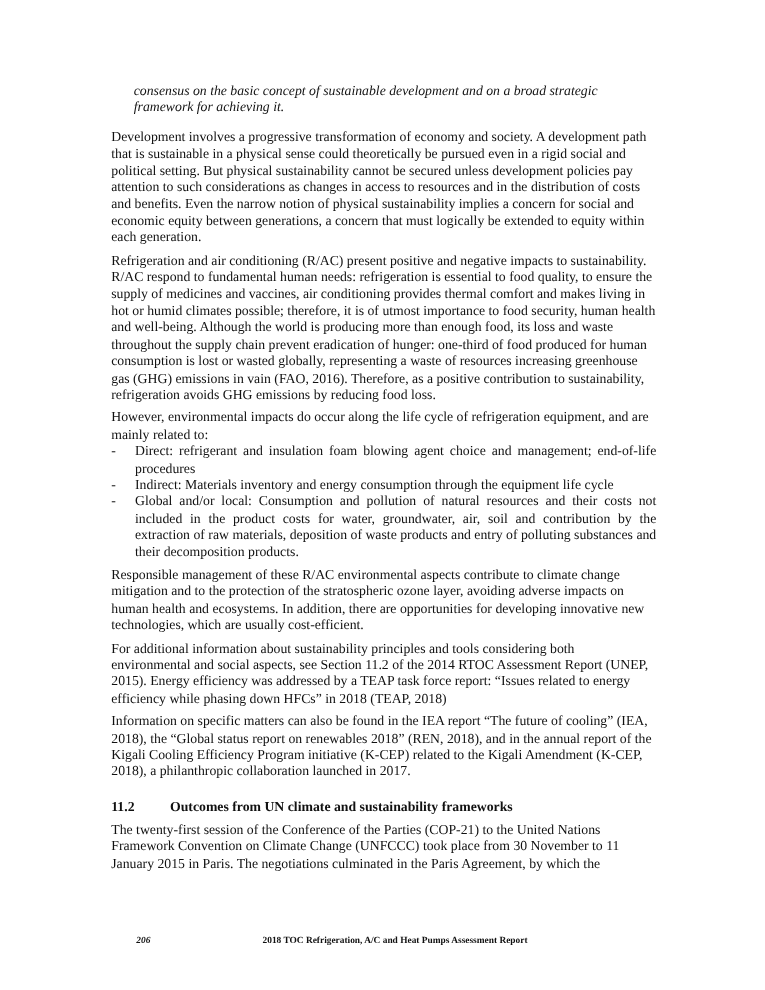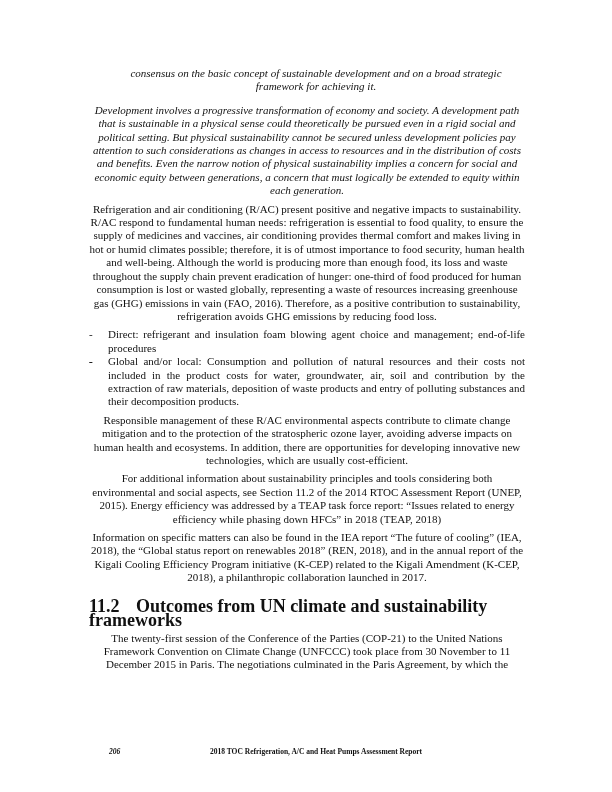--- a/index.html
+++ b/index.html
@@ -1,46 +1,47 @@
 <!DOCTYPE html>
 <html><head>
   <meta charset="utf-8">
   <style>
     html, body { margin: 0; padding: 0; background: #ffffff; }
     body { width: 612px; height: 792px; position: relative; overflow: hidden;
       font-family: "Liberation Serif", serif; color: #111; }
     .page { position: absolute; left: 89px; top: 67px; width: 436px; }
-    p { margin: 0; font-size: 11px; line-height: 13.4px; text-align: center; }
+    p { margin: 0; font-size: 11px; line-height: 13.4px; }
     .quote1 { margin-left: 18px; font-style: italic; margin-bottom: 10px; }
-    .quote2 { font-style: italic; margin-bottom: 5px; }
+    .quote2 { margin-bottom: 5px; }
     .para { margin-bottom: 5px; }
     ul.dash { list-style: none; margin: 0 0 5px 0; padding: 0; }
     ul.dash li { position: relative; padding-left: 19px; font-size: 11px; line-height: 13.4px; text-align: justify; }
     ul.dash li .dash-mark { position: absolute; left: 0; top: 0; }
-    h2 { font-size: 18px; font-weight: bold; margin: 14px 0 5px 0; line-height: 14px; }
+    h2 { font-size: 11px; font-weight: bold; margin: 14px 0 5px 0; line-height: 14px; }
     h2 .num { display: inline-block; width: 47px; }
     .footer { position: absolute; top: 747px; left: 109px; width: 420px; font-size: 7.5px; font-weight: bold; }
     .footer .pnum { position: absolute; left: 0; font-style: italic; }
     .footer .title { position: absolute; left: 85px; margin-left: 16px; }
   </style>
 </head>
 <body>
 
 <div class="page">
   <p class="quote1">consensus on the basic concept of sustainable development and on a broad strategic framework for achieving it.</p>
   <p class="quote2">Development involves a progressive transformation of economy and society. A development path that is sustainable in a physical sense could theoretically be pursued even in a rigid social and political setting. But physical sustainability cannot be secured unless development policies pay attention to such considerations as changes in access to resources and in the distribution of costs and benefits. Even the narrow notion of physical sustainability implies a concern for social and economic equity between generations, a concern that must logically be extended to equity within each generation.</p>
   <p class="para">Refrigeration and air conditioning (R/AC) present positive and negative impacts to sustainability. R/AC respond to fundamental human needs: refrigeration is essential to food quality, to ensure the supply of medicines and vaccines, air conditioning provides thermal comfort and makes living in hot or humid climates possible; therefore, it is of utmost importance to food security, human health and well-being. Although the world is producing more than enough food, its loss and waste throughout the supply chain prevent eradication of hunger: one-third of food produced for human consumption is lost or wasted globally, representing a waste of resources increasing greenhouse gas (GHG) emissions in vain (FAO, 2016). Therefore, as a positive contribution to sustainability, refrigeration avoids GHG emissions by reducing food loss.</p>
+  <p>However, environmental impacts do occur along the life cycle of refrigeration equipment, and are mainly related to:</p>
   <ul class="dash">
     <li><span class="dash-mark">-</span><span>Direct: refrigerant and insulation foam blowing agent choice and management; end-of-life procedures</span></li>
-    <li><span class="dash-mark">-</span></li>
+    <li><span class="dash-mark">-</span><span>Indirect: Materials inventory and energy consumption through the equipment life cycle</span></li>
     <li><span class="dash-mark">-</span><span>Global and/or local: Consumption and pollution of natural resources and their costs not included in the product costs for water, groundwater, air, soil and contribution by the extraction of raw materials, deposition of waste products and entry of polluting substances and their decomposition products.</span></li>
   </ul>
   <p class="para">Responsible management of these R/AC environmental aspects contribute to climate change mitigation and to the protection of the stratospheric ozone layer, avoiding adverse impacts on human health and ecosystems. In addition, there are opportunities for developing innovative new technologies, which are usually cost-efficient.</p>
   <p class="para">For additional information about sustainability principles and tools considering both environmental and social aspects, see Section 11.2 of the 2014 RTOC Assessment Report (UNEP, 2015). Energy efficiency was addressed by a TEAP task force report: “Issues related to energy efficiency while phasing down HFCs” in 2018 (TEAP, 2018)</p>
   <p class="para">Information on specific matters can also be found in the IEA report “The future of cooling” (IEA, 2018), the “Global status report on renewables 2018” (REN, 2018), and in the annual report of the Kigali Cooling Efficiency Program initiative (K-CEP) related to the Kigali Amendment (K-CEP, 2018), a philanthropic collaboration launched in 2017.</p>
   <h2><span class="num">11.2</span><span>Outcomes from UN climate and sustainability frameworks</span></h2>
-  <p>The twenty-first session of the Conference of the Parties (COP-21) to the United Nations Framework Convention on Climate Change (UNFCCC) took place from 30 November to 11 December 2015 in Paris. The negotiations culminated in the Paris Agreement, by which the</p>
+  <p>The twenty-first session of the Conference of the Parties (COP-21) to the United Nations Framework Convention on Climate Change (UNFCCC) took place from 30 November to 11 January 2015 in Paris. The negotiations culminated in the Paris Agreement, by which the</p>
 </div>
 
 <div class="footer">
   <span class="pnum">206</span>
   <span class="title">2018 TOC Refrigeration, A/C and Heat Pumps Assessment Report</span>
 </div>
 
 </body></html>

